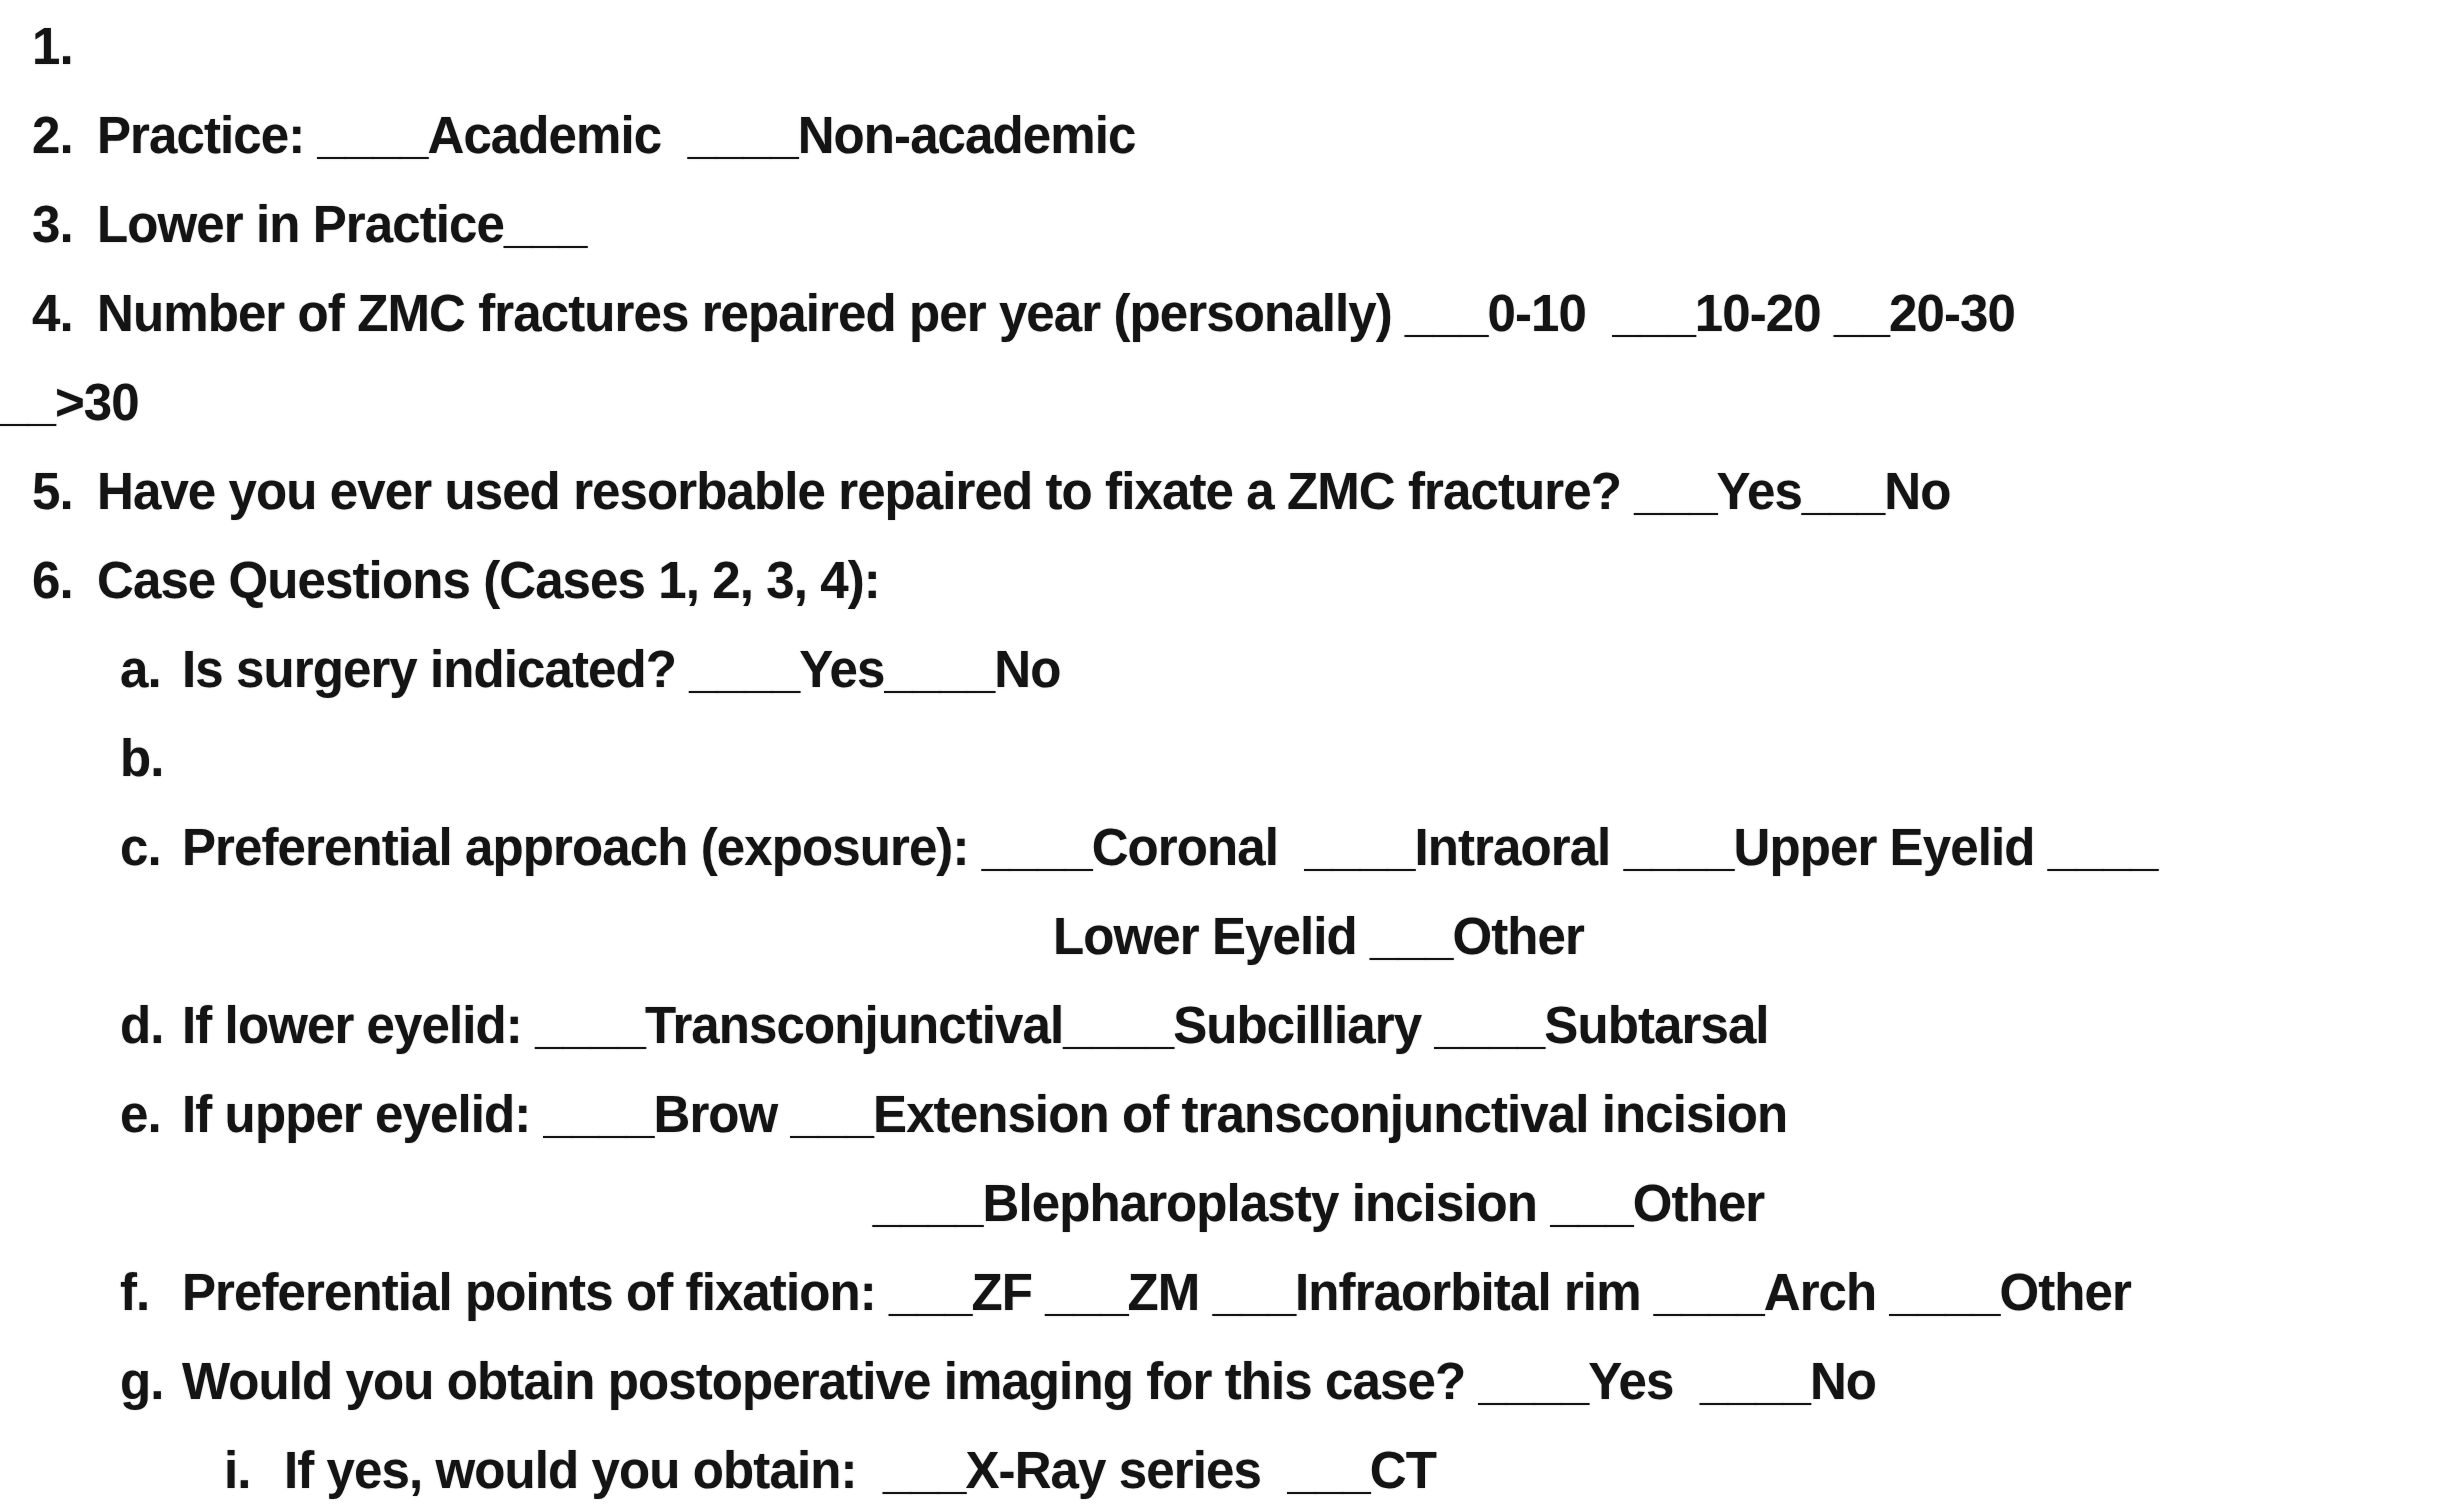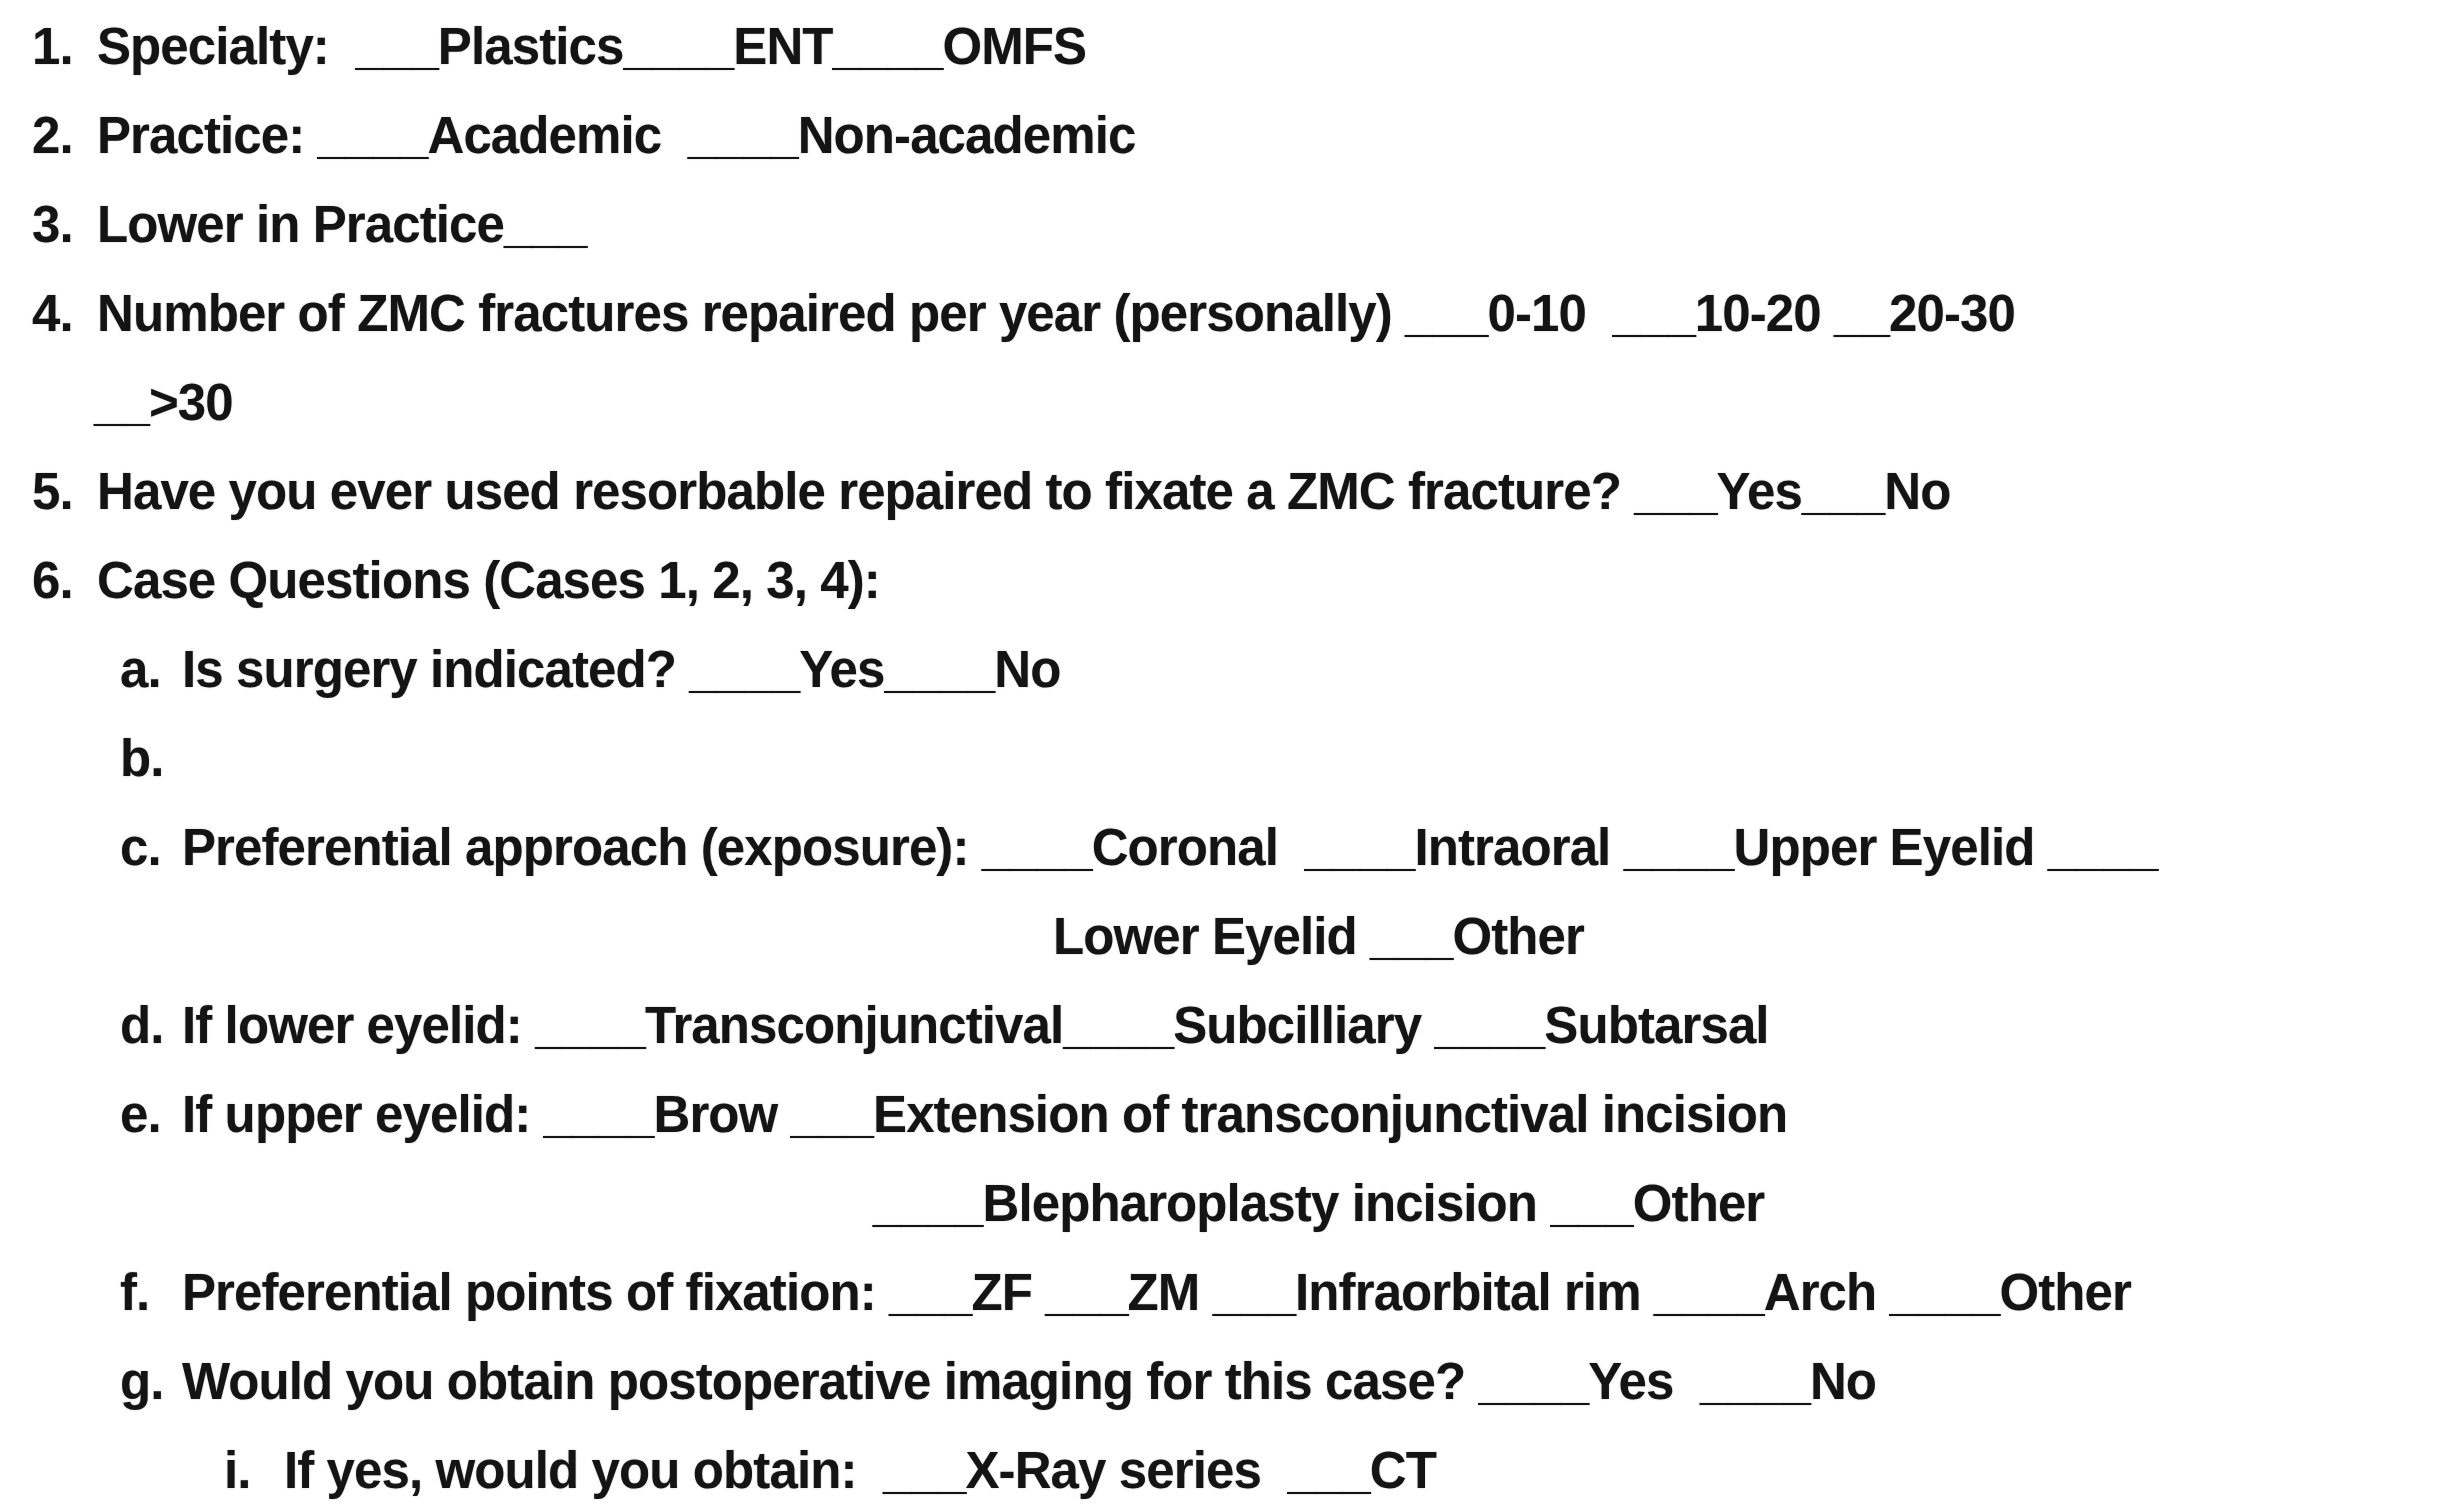--- a/index.html
+++ b/index.html
@@ -37,31 +37,30 @@
     white-space: pre;
   }
   
   .l1 { padding-left: 32px; }
   .l1 .marker { width: 65px; }
   .l2 { padding-left: 120px; }
   .l2 .marker { width: 62px; }
   .l3 { padding-left: 224px; }
   .l3 .marker { width: 60px; }
   
-  .cont1 { padding-left: 94px; }
+  .cont1 { }
   .cont2 { padding-left: 175px; justify-content: center; }
 </style>
 </head>
 <body>
 
 <div class="doc">
 
   <div class="row l1">
     <span class="marker">1.</span>
-    <span class="text">Specialty:  ___Plastics____ENT____OMFS</span>
   </div>
 
   <div class="row l1">
     <span class="marker">2.</span>
     <span class="text">Practice: ____Academic  ____Non-academic</span>
   </div>
 
   <div class="row l1">
     <span class="marker">3.</span>
     <span class="text">Lower in Practice___</span>

